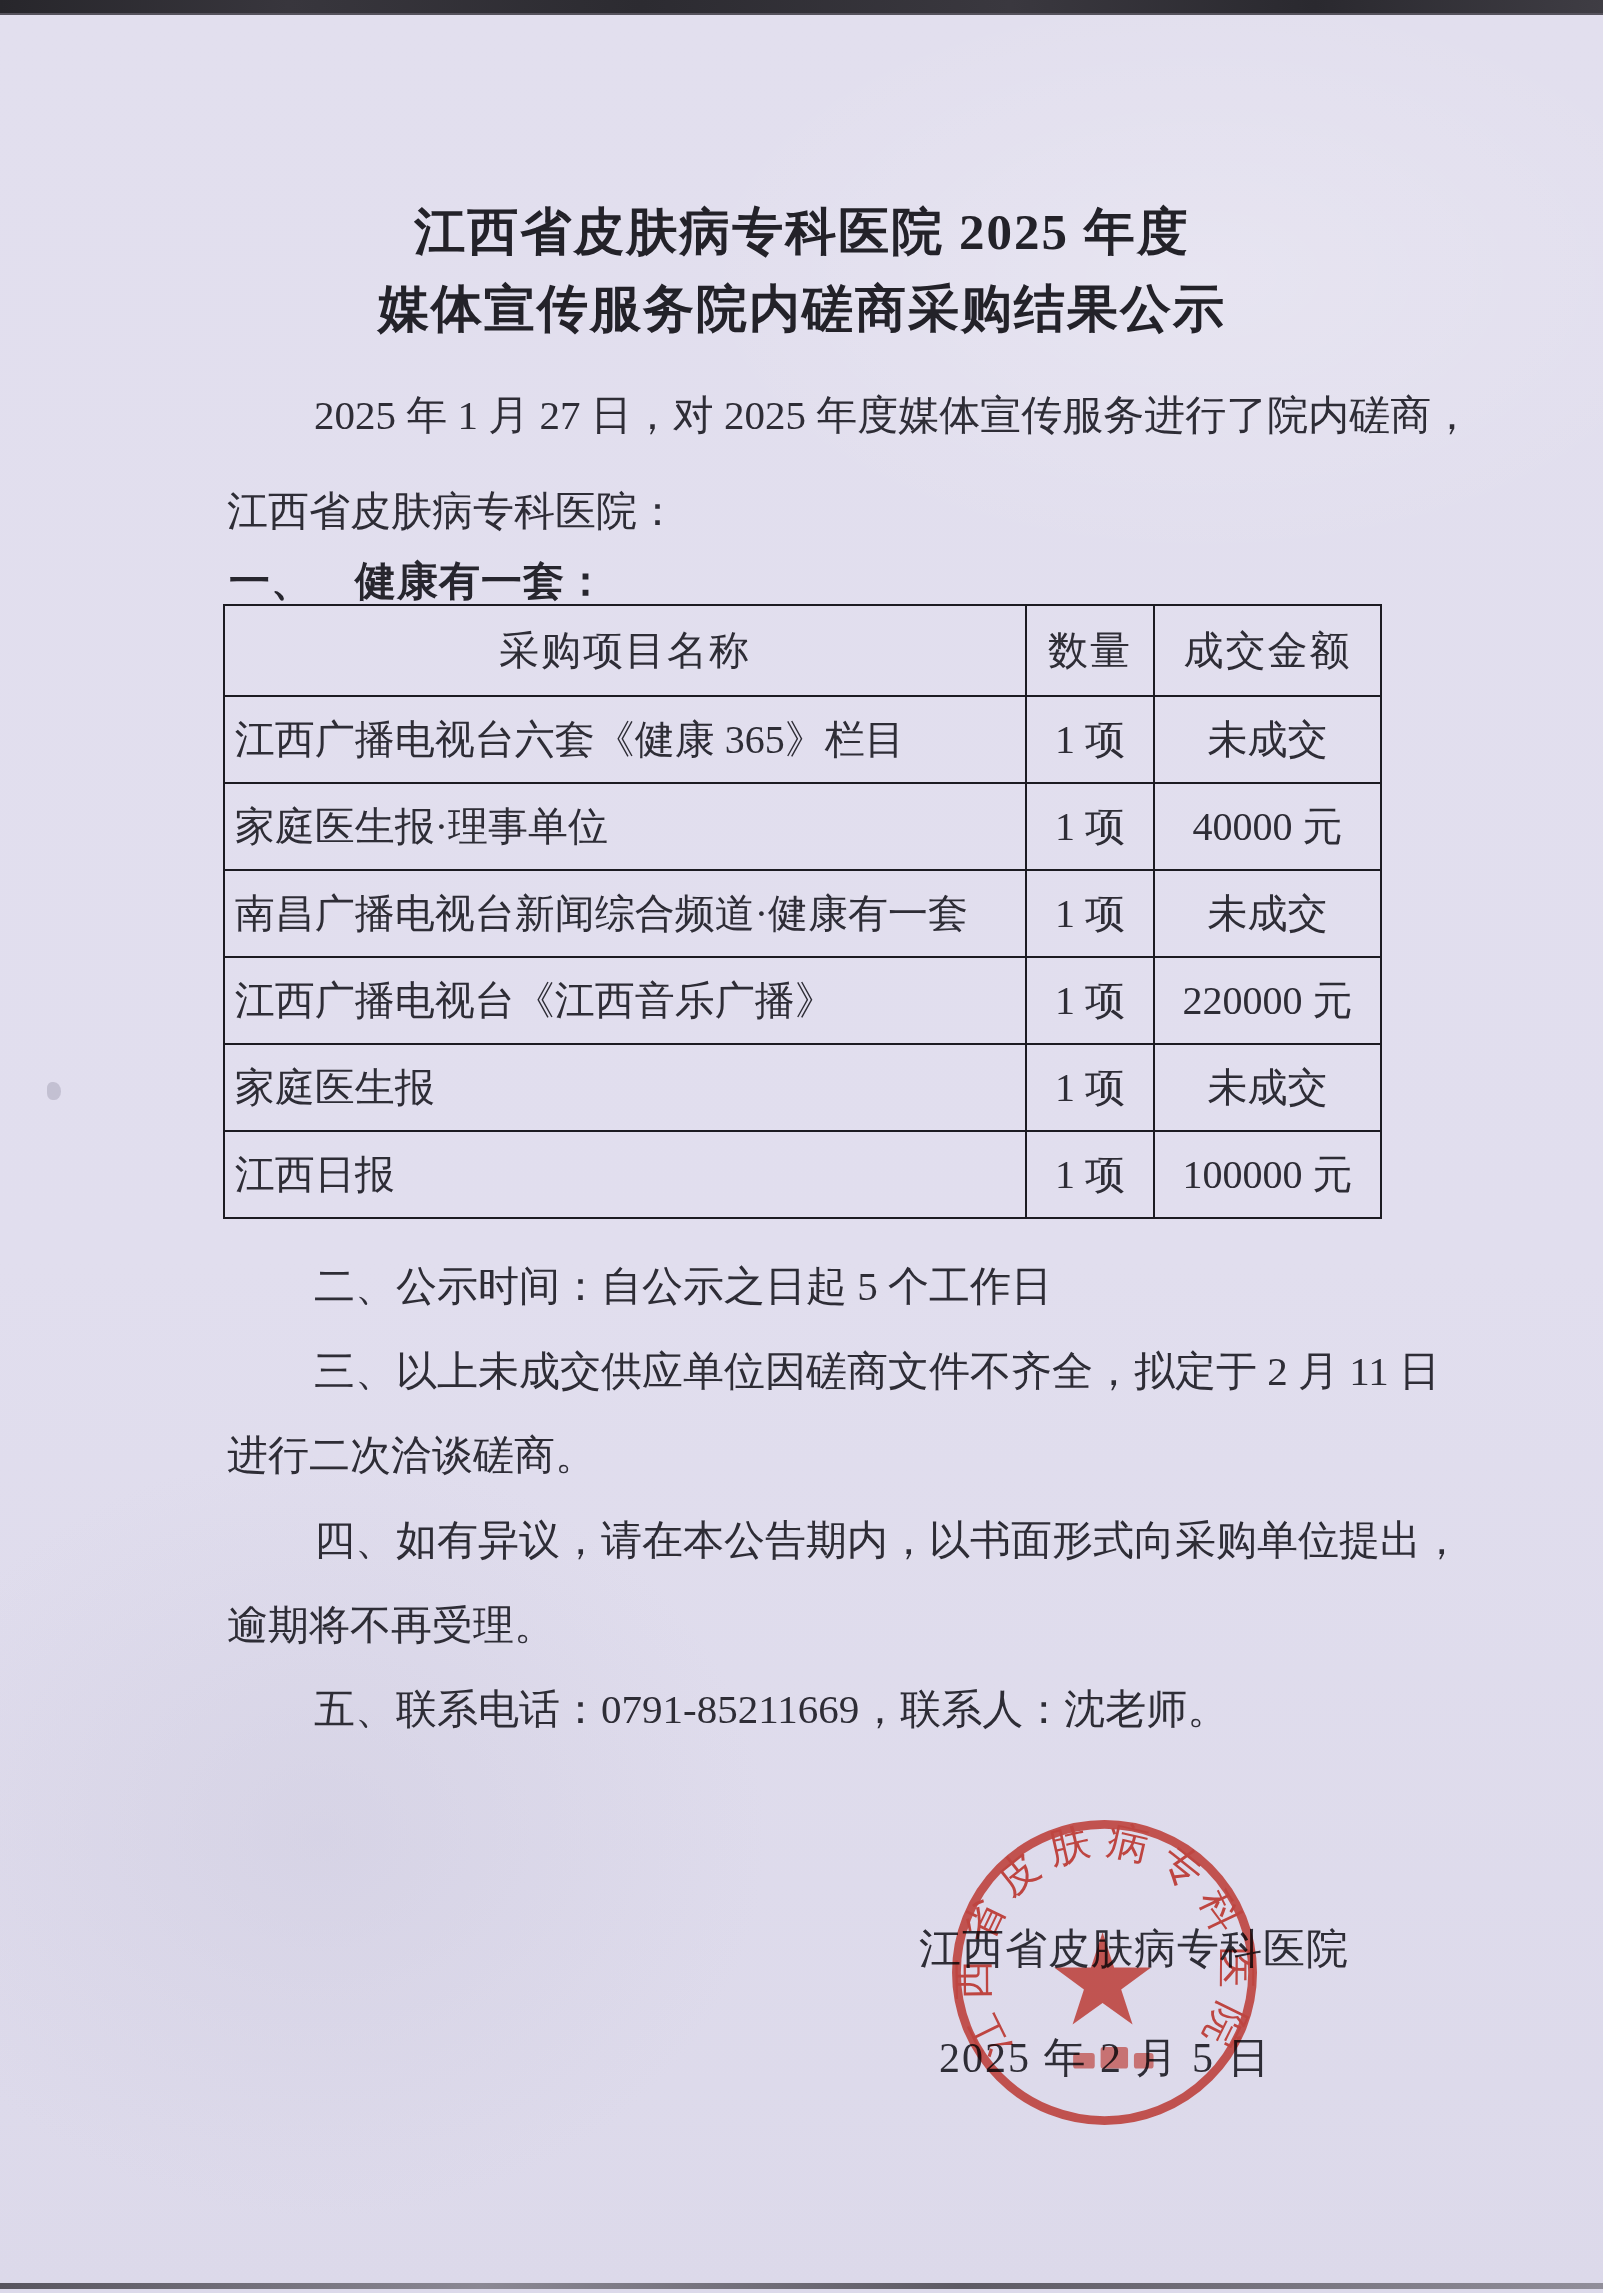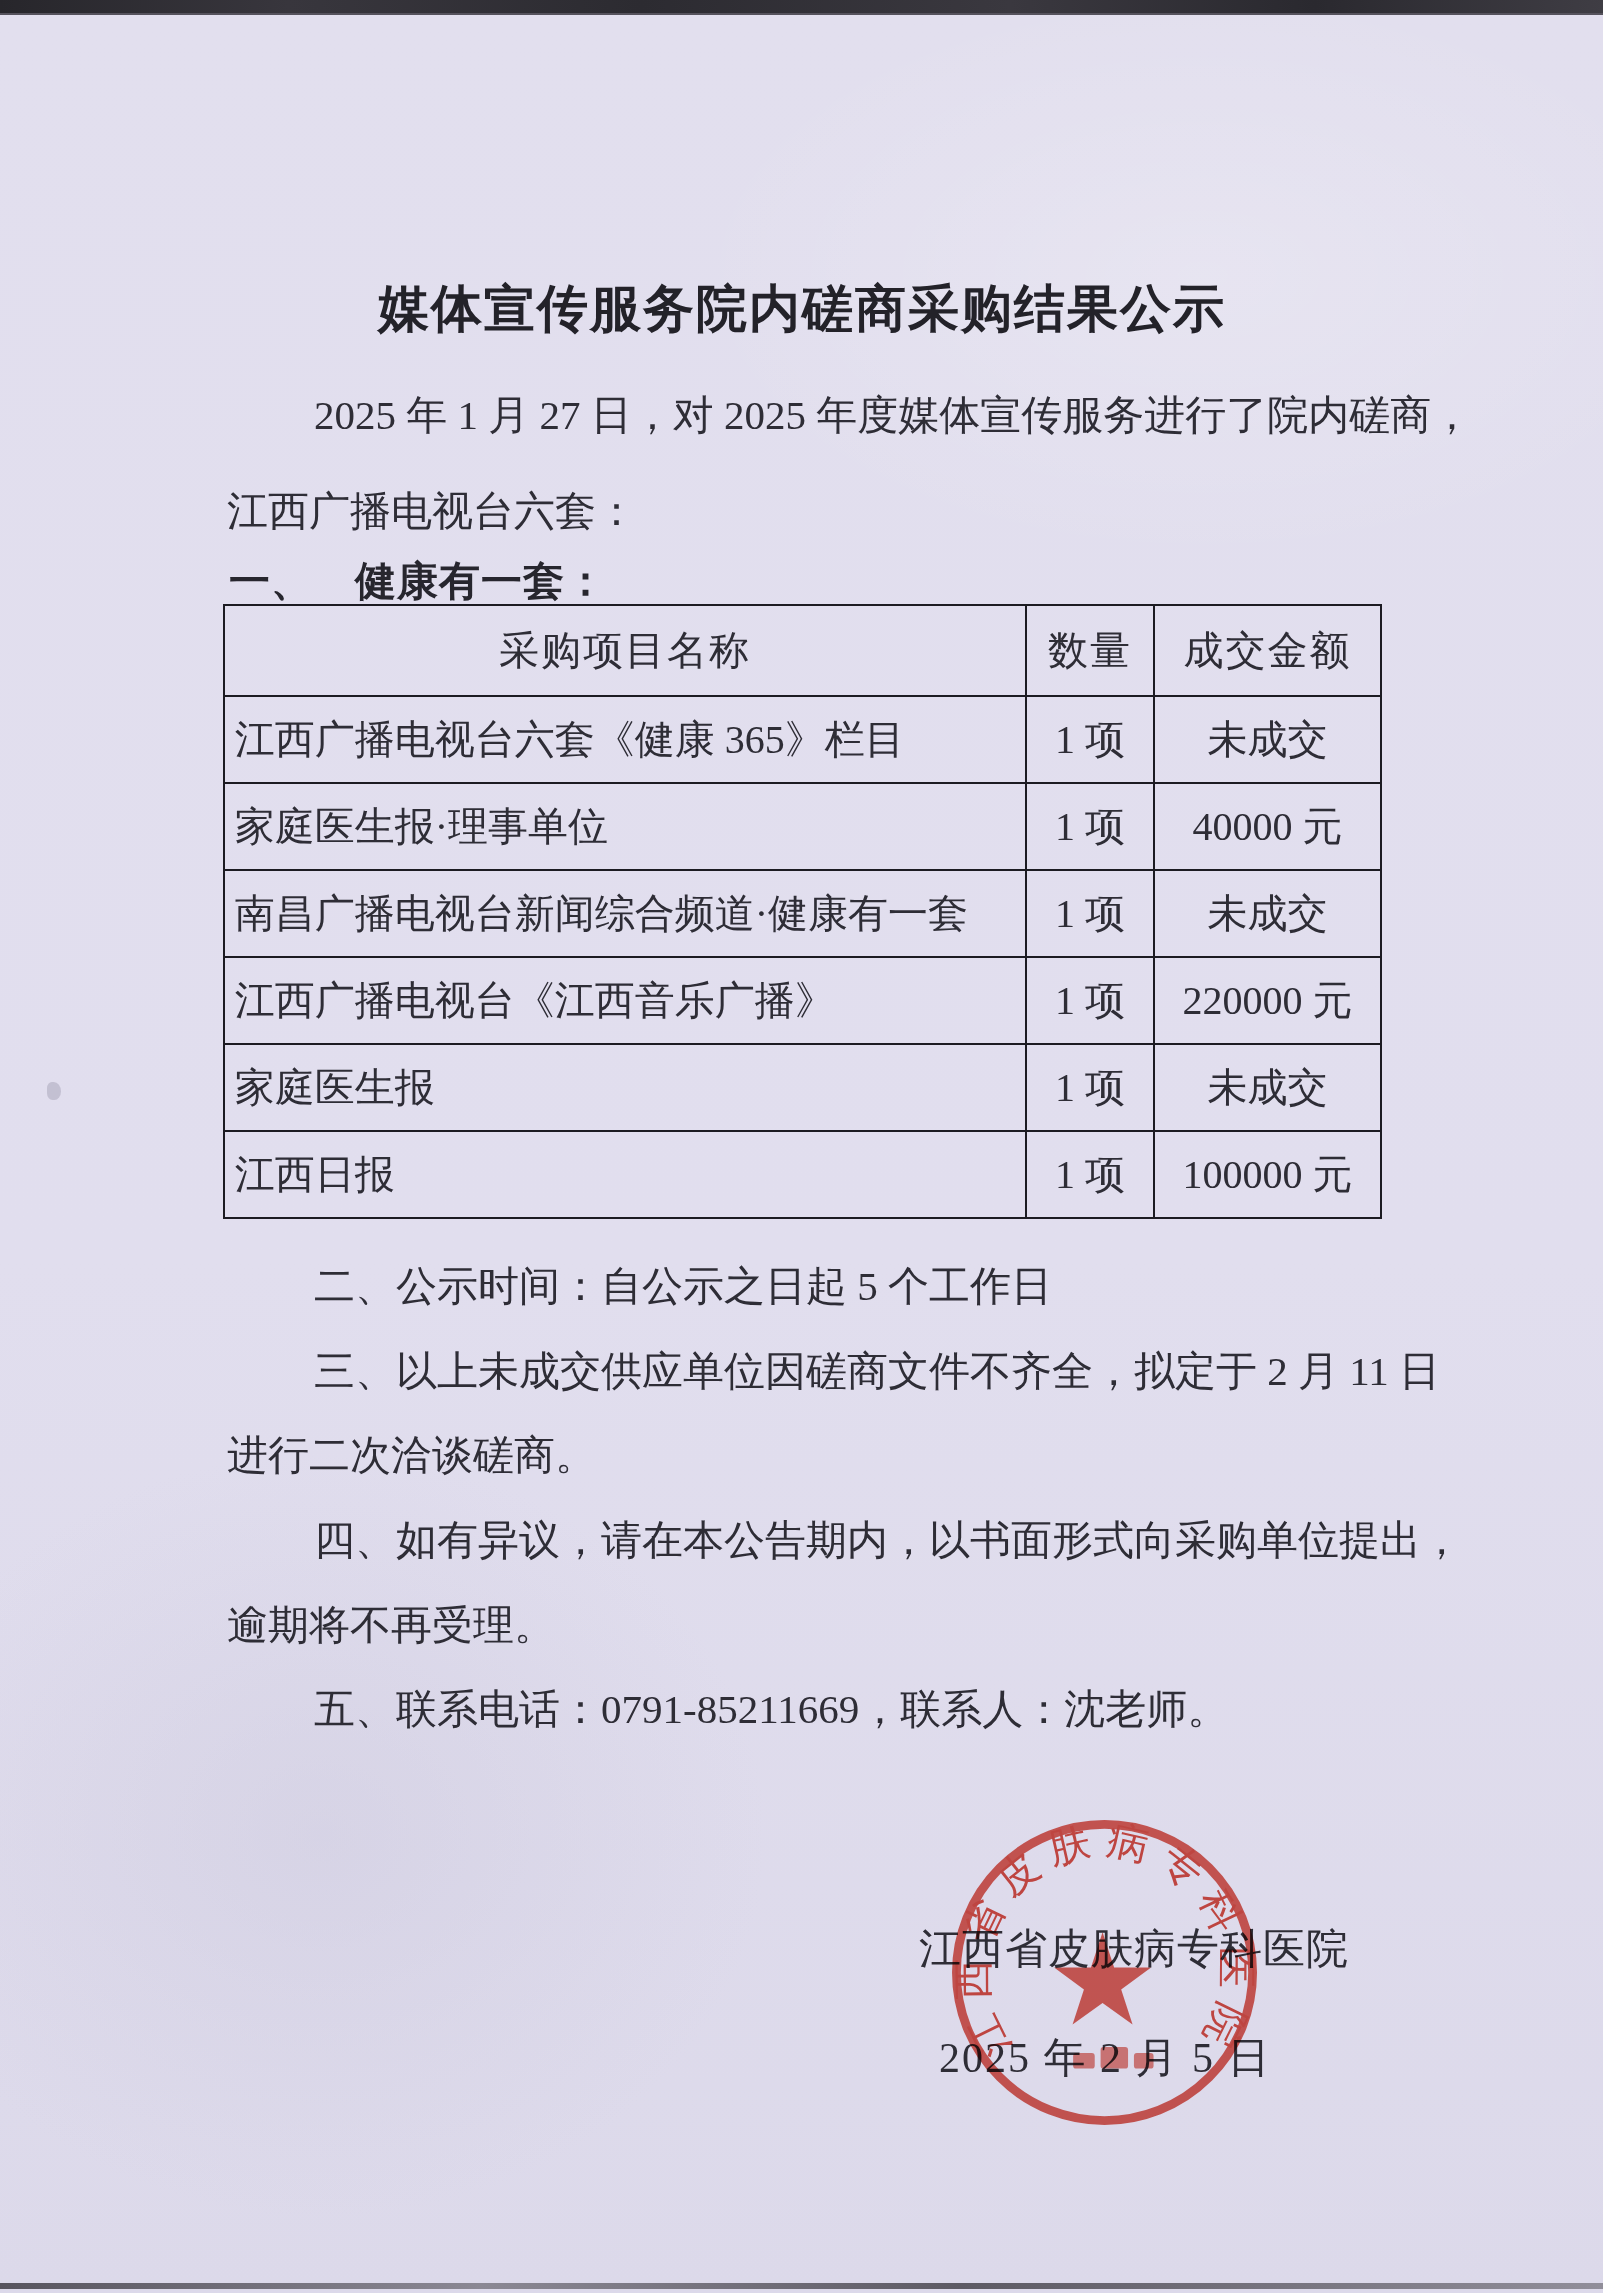--- a/index.html
+++ b/index.html
@@ -80,24 +80,25 @@
     background:#b7b4c6;border-radius:40% 60% 55% 45%;opacity:.7;
   }
 </style>
 </head>
 <body>
 
 <div class="page">
 
   <div class="edge-top"></div>
 
+  <div class="line title title1">江西省皮肤病专科医院 2025 年度</div>
   <div class="line title title2">媒体宣传服务院内磋商采购结果公示</div>
 
   <div class="line body-text intro1">2025 年 1 月 27 日，对 2025 年度媒体宣传服务进行了院内磋商，</div>
-  <div class="line body-text intro2">江西广播电视台六套：</div>
+  <div class="line body-text intro2">江西省皮肤病专科医院：</div>
 
   <div class="line sec-heading">一、　健康有一套：</div>
 
   <table class="results">
     <colgroup>
         <col class="c1">
         <col class="c2">
         <col class="c3">
       </colgroup>
     <thead>

